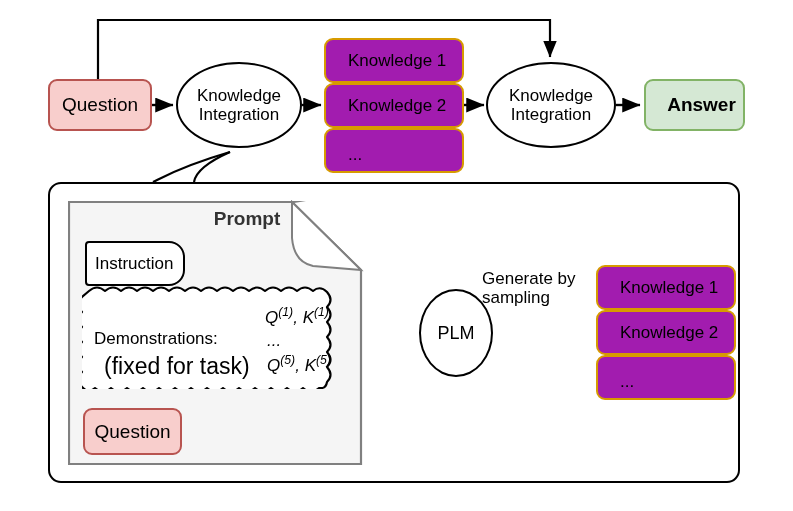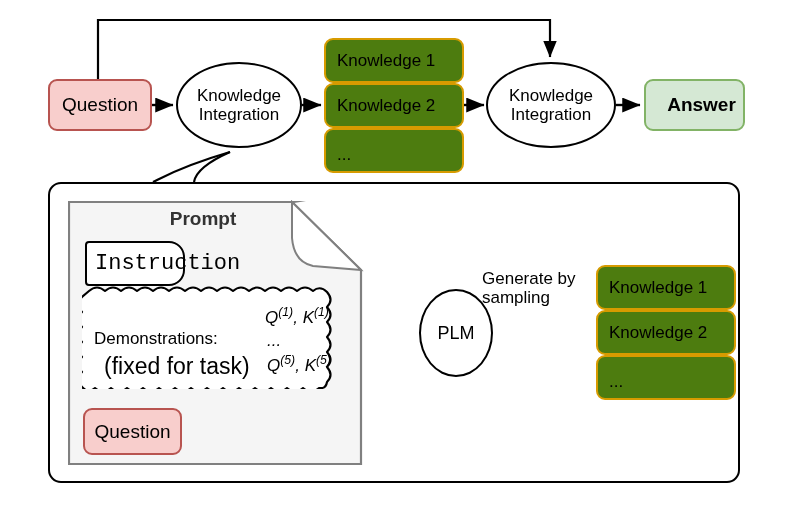--- a/index.html
+++ b/index.html
@@ -41,25 +41,25 @@
     color: #000;
   }
   .a-box {
     background: #d5e8d4;
     border-color: #82b366;
     font-weight: bold;
     color: #000;
     padding-left: 14px;
   }
   .k-box {
-    background: #4d7c0f;
+    background: #a21caf;
     border: 2px solid #d79b00;
     border-radius: 9px;
     justify-content: flex-start;
-    padding-left: 11px;
+    padding-left: 22px;
     color: #000;
     text-align: right;
   }
 
   
   .ellipse {
     position: absolute;
     box-sizing: border-box;
     border: 2.2px solid #000;
     border-radius: 50%;
@@ -86,20 +86,21 @@
     box-sizing: border-box;
     border: 2.2px solid #000;
     border-radius: 13px;
     background: #ffffff;
   }
   .doc-title {
     position: absolute;
     font-weight: bold;
     color: #333333;
     text-align: center;
+    padding-left: 44px;
   }
 
   
   .instruction-tag {
     position: absolute;
     box-sizing: border-box;
     background: #ffffff;
     border: 2.2px solid #000;
     border-radius: 4px 16px 16px 4px;
     display: flex;
@@ -190,21 +191,21 @@
   <div class="panel" style="left:48px; top:182px; width:692px; height:301px;"></div>
 
   <svg class="abs" style="left:68px; top:200px;" width="308" height="266" xmlns="http://www.w3.org/2000/svg">
     <path d="M1,1 L224,1 L238,1 L238,1 L226,3 L1,3 Z" fill="#808080"></path>
     <path d="M1,2 L224,2 L293,70 L293,264 L1,264 Z" fill="#f5f5f5" stroke="#808080" stroke-width="2.2" stroke-linejoin="miter"></path>
     <path d="M224,2 L293,70 L245,66 Q226,62 224,38 Z" fill="#ffffff" stroke="#808080" stroke-width="2"></path>
   </svg>
 
   <div class="doc-title" style="left:68px; top:208px; width:270px; font-size:19px;">Prompt</div>
 
-  <div class="instruction-tag" style="left:85px; top:241px; width:100px; height:45px; font-size:22px;font-family:Liberation Mono, monospace;">
+  <div class="instruction-tag" style="left:85px; top:241px; width:100px; height:45px; font-size:17px;">
     <span>Instruction</span>
   </div>
 
   <div class="demo-wrap" style="left:82px; top:285px; width:259px; height:104px;">
     <svg width="259" height="104" xmlns="http://www.w3.org/2000/svg">
       <path d="
         M7,6
         q8,-7 16,0 q8,-7 16,0 q8,-7 16,0 q8,-7 16,0 q8,-7 16,0 q8,-7 16,0
         q8,-7 16,0 q8,-7 16,0 q8,-7 16,0 q8,-7 16,0 q8,-7 16,0 q8,-7 16,0
         q8,-7 16,0 q8,-7 16,0 q7,-6 14,1

